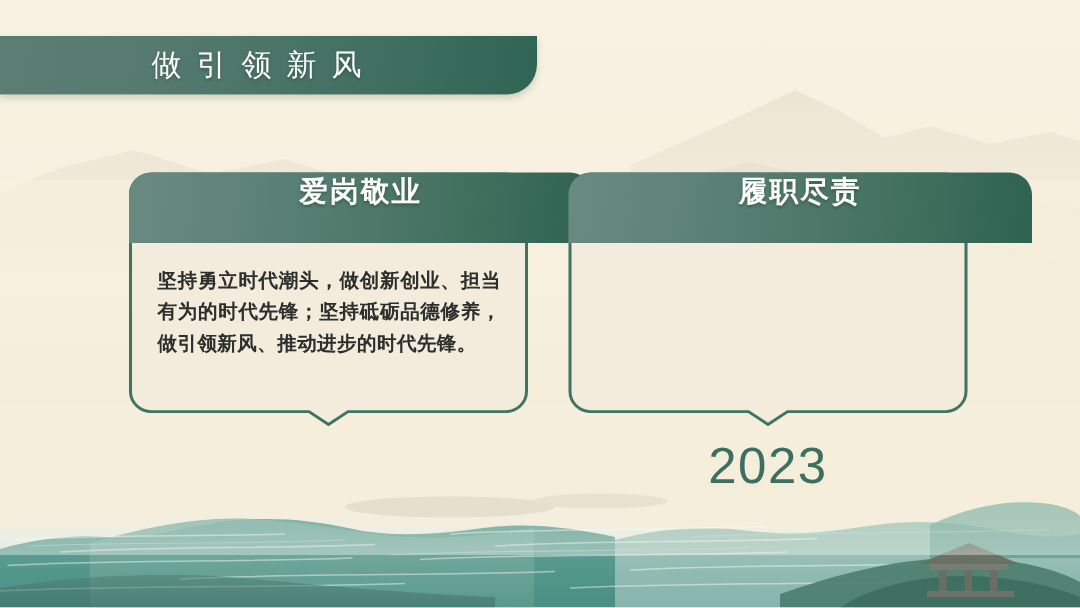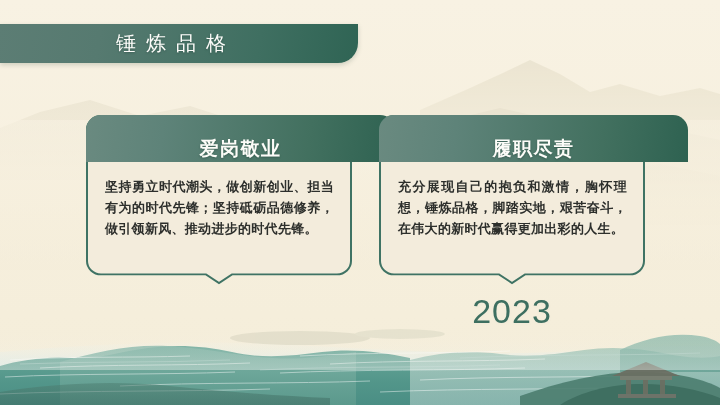--- a/index.html
+++ b/index.html
@@ -89,21 +89,21 @@
 
   .card-header {
     position: absolute;
     left: 0;
     top: 0;
     width: 309px;
     height: 47px;
     border-radius: 15px 15px 0 0;
     background: linear-gradient(97deg, #6a8a80 0%, #5e8379 25%, #42705f 72%, #2e6251 100%);
     display: flex;
-    align-items: flex-end;
+    align-items: flex-start;
     justify-content: center;
     box-sizing: border-box;
   }
   .card-header .card-title {
     color: #fcfcf8;
     font-size: 19px;
     font-weight: 600;
     letter-spacing: 1.5px;
     text-shadow: 0 1px 2px rgba(22, 48, 40, 0.38);
   }
@@ -249,21 +249,21 @@
       </g>
 
       <g opacity="0.28">
         <ellipse cx="300" cy="338" rx="70" ry="7" fill="#b9bca6"></ellipse>
         <ellipse cx="400" cy="334" rx="45" ry="5" fill="#c2c5b0"></ellipse>
       </g>
     </svg>
   </div>
 
   <div class="title-banner">
-    <span class="title-text">锤炼品格</span>
+    <span class="title-text">做引领新风</span>
   </div>
 
   <div class="card card-left">
     <div class="card-frame">
       <svg viewBox="0 0 266 176" preserveAspectRatio="none" xmlns="http://www.w3.org/2000/svg">
         <path d="M15,1 L251,1 A14,14 0 0 1 265,15 L265,153 A14,14 0 0 1 251,167
                  L146,167 L133,176 L120,167 L15,167 A14,14 0 0 1 1,153 L1,15 A14,14 0 0 1 15,1 Z" fill="#f3ecdc" stroke="#3f7364" stroke-width="2"></path>
       </svg>
     </div>
     <div class="card-header">
@@ -277,20 +277,17 @@
   <div class="card card-right">
     <div class="card-frame">
       <svg viewBox="0 0 266 176" preserveAspectRatio="none" xmlns="http://www.w3.org/2000/svg">
         <path d="M15,1 L251,1 A14,14 0 0 1 265,15 L265,153 A14,14 0 0 1 251,167
                  L146,167 L133,176 L120,167 L15,167 A14,14 0 0 1 1,153 L1,15 A14,14 0 0 1 15,1 Z" fill="#f3ecdc" stroke="#3f7364" stroke-width="2"></path>
       </svg>
     </div>
     <div class="card-header">
       <span class="card-title">履职尽责</span>
     </div>
-    <div class="card-body">
-      <p class="card-text">充分展现自己的抱负和激情，胸怀理想，锤炼品格，脚踏实地，艰苦奋斗，在伟大的新时代赢得更加出彩的人生。</p>
-    </div>
   </div>
 
   <div class="year year-right">2023</div>
 
 </div>
 
 </body></html>

